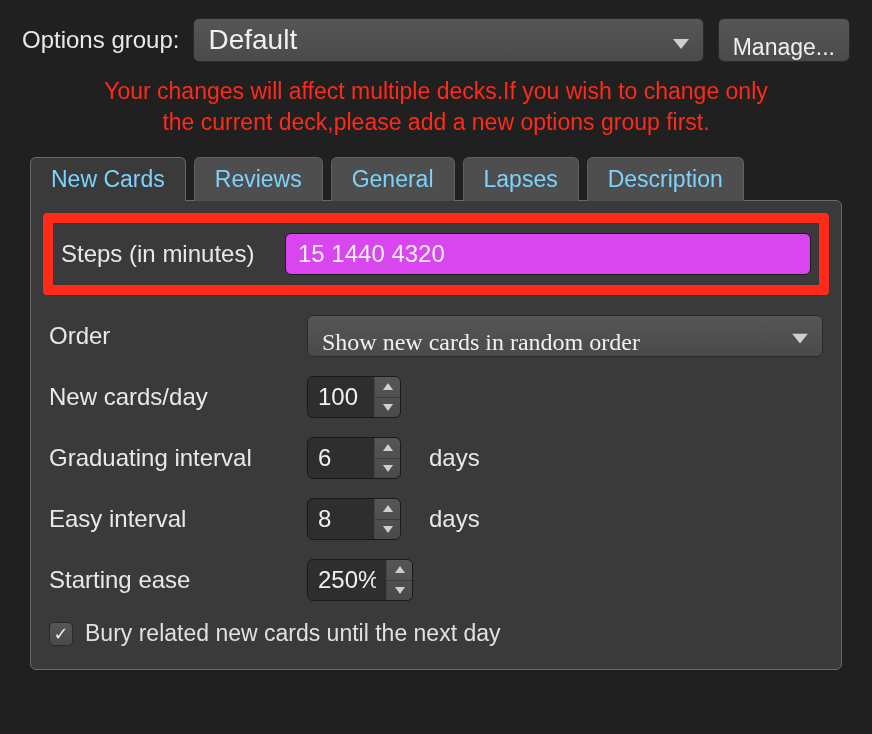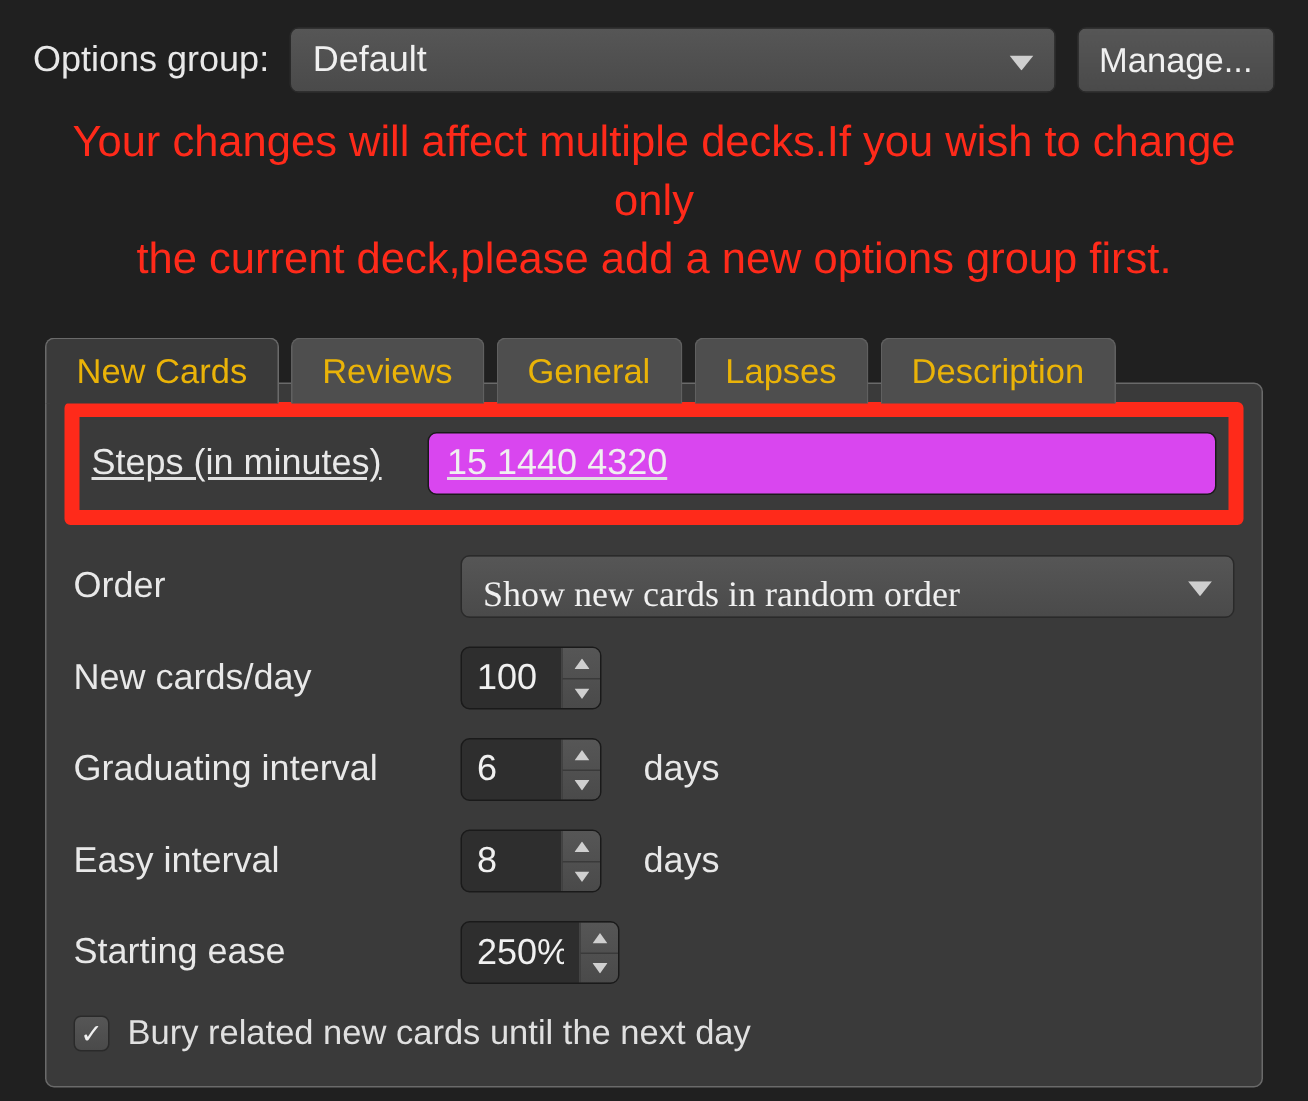--- a/index.html
+++ b/index.html
@@ -31,66 +31,66 @@
     position: relative;
     flex: 1;
     background: linear-gradient(#565656, #4a4a4a);
     border: 1px solid #2a2a2a;
     border-radius: 6px;
     height: 44px;
     display: flex;
     align-items: center;
     padding: 0 14px;
     color: #f0f0f0;
-    font-size: 24px;
+    font-size: 28px;
     cursor: pointer;
   }
   .dropdown .chev {
     position: absolute;
     right: 14px;
     top: 50%;
     transform: translateY(-50%);
   }
   .button {
     background: linear-gradient(#565656, #4a4a4a);
     border: 1px solid #2a2a2a;
     border-radius: 6px;
     height: 44px;
     padding: 0 14px;
     display: flex;
-    align-items: center;
+    align-items: flex-end;
     color: #f0f0f0;
     font-size: 23px;
     cursor: pointer;
   }
   .warning {
     color: #ff2a1a;
     text-align: center;
-    font-size: 29px;
+    font-size: 23px;
     line-height: 1.35;
     margin: 10px 0 18px 0;
   }
   .tab-area {
     padding: 0 8px;
   }
   .tabs {
     display: flex;
     gap: 8px;
   }
   .tab {
     background: #4e4e4e;
     border: 1px solid #606060;
     border-bottom: none;
     border-radius: 6px 6px 0 0;
     padding: 8px 20px;
-    color: #eab308;
+    color: #7dd3fc;
     font-size: 23px;
     cursor: pointer;
     position: relative;
-    top: 14px;
+    top: 1px;
   }
   .tab.active {
     background: #3a3a3a;
     border-color: #6a6a6a;
   }
   .panel {
     border: 1px solid #6a6a6a;
     background: #3a3a3a;
     border-radius: 0 6px 6px 6px;
     padding: 18px 18px 22px 18px;
@@ -106,21 +106,21 @@
     align-items: center;
     gap: 18px;
     margin-bottom: 19px;
   }
   .form-row .row-label {
     width: 240px;
     font-size: 24px;
     color: #e8e8e8;
     flex-shrink: 0;
   }
-  .highlight-box .form-row { margin-bottom: 0; text-decoration: underline; }
+  .highlight-box .form-row { margin-bottom: 0; }
   .highlight-box .form-row .row-label { width: 206px; }
   .text-input {
     flex: 1;
     background: #d946ef;
     border: 1px solid #1a1a1a;
     border-radius: 6px;
     height: 42px;
     padding: 0 12px;
     color: #f0f0f0;
     font-size: 24px;

